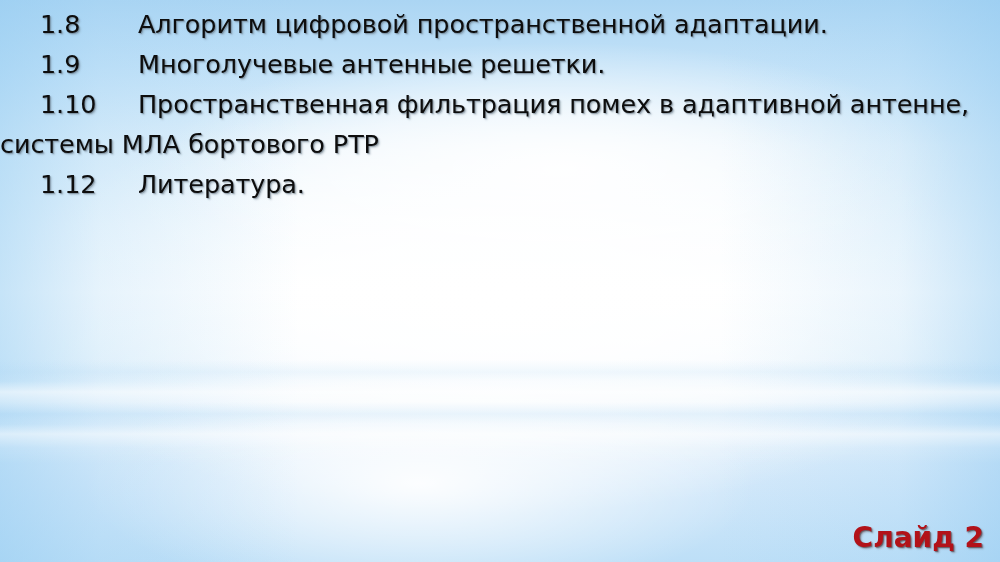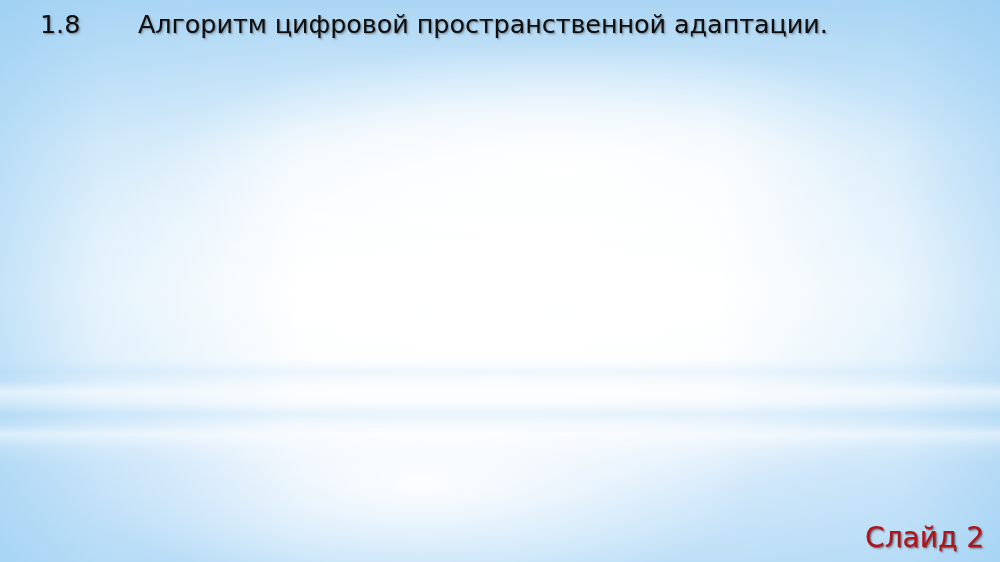--- a/index.html
+++ b/index.html
@@ -123,21 +123,21 @@
   .wrap-line {
     margin-left: 0;
   }
 
   
   #slide-number {
     position: absolute;
     right: 16px;
     bottom: 8px;
     font-size: 28px;
-    font-weight: 400;
+    font-weight: 700;
     color: #b21219;
     letter-spacing: 0px;
     text-shadow:
       1px 1px 1px rgba(60,30,30,0.55),
       2px 2px 2px rgba(70,40,40,0.28);
   }
 </style>
 </head>
 <body>
 
@@ -147,21 +147,25 @@
   <div class="bg-layer bg-glow-center"></div>
   <div class="bg-layer bg-glow-upper"></div>
   <div class="bg-layer bg-glow-lowerleft"></div>
   <div class="bg-layer bg-left-tint"></div>
   <div class="bg-layer bg-streaks"></div>
 
   <div id="outline">
 
     <div class="outline-line"><span class="num">1.8</span><span>Алгоритм цифровой пространственной адаптации.</span></div>
 
+    <div class="outline-line"><span class="num">1.9</span><span>Многолучевые антенные решетки.</span></div>
 
+    <div class="outline-line"><span class="num">1.10</span><span>Пространственная фильтрация помех в адаптивной антенне,</span></div>
 
+    <div class="outline-line wrap-line">системы МЛА бортового РТР</div>
 
+    <div class="outline-line"><span class="num">1.12</span><span>Литература.</span></div>
 
   </div>
 
   <div id="slide-number">Слайд 2</div>
 
 </div>
 
 </body></html>

